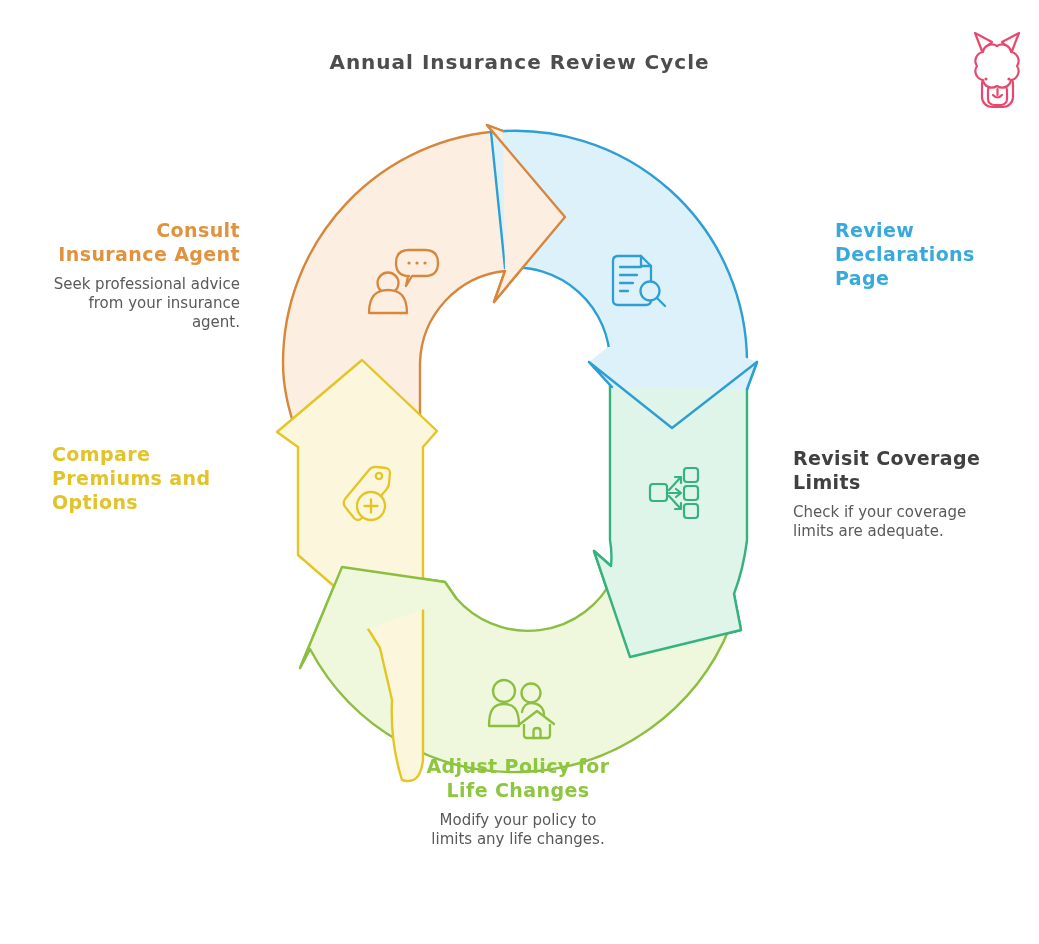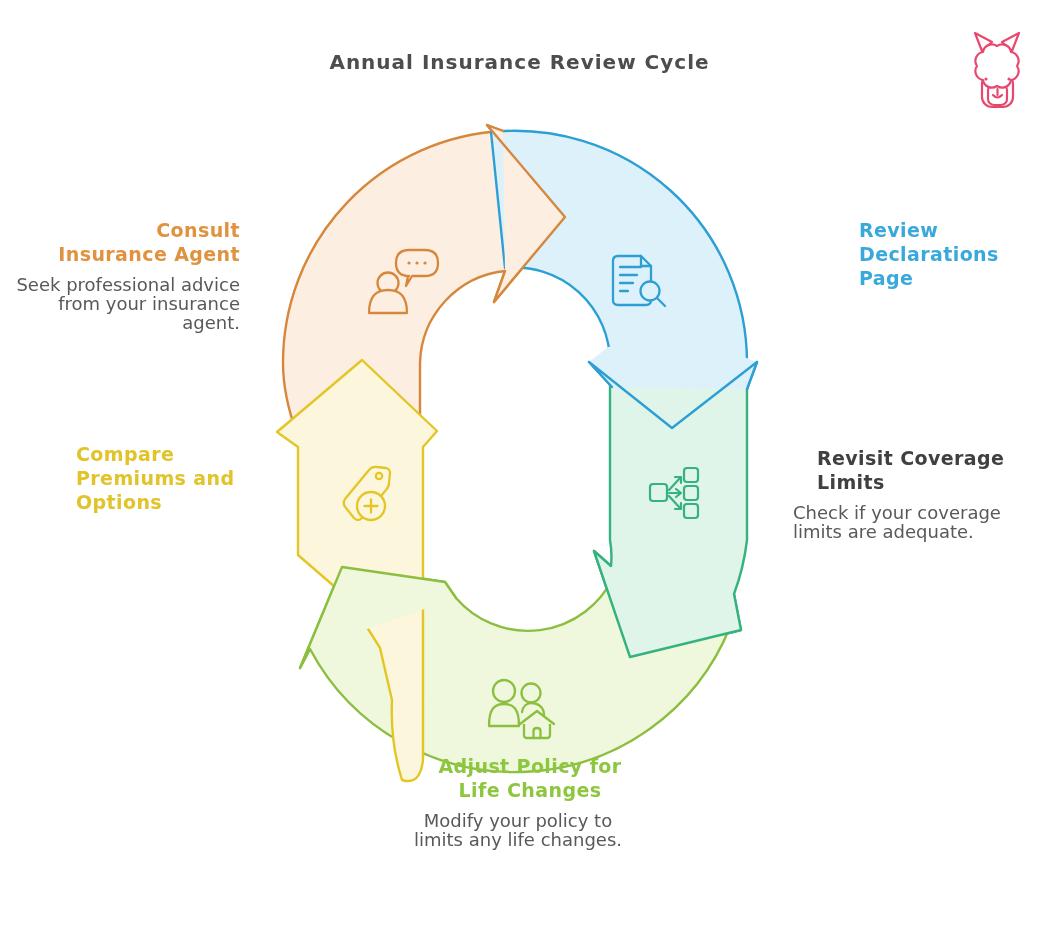--- a/index.html
+++ b/index.html
@@ -20,25 +20,24 @@
     letter-spacing:1px;
     color:#4d4d4d;
   }
   .step{position:absolute;}
   .step-title{
     font-size:19px;
     font-weight:bold;
     line-height:24px;
     white-space:pre-line;
     letter-spacing:0.4px;
-    padding-left:24px;
   }
   .step-desc{
     margin-top:9px;
-    font-size:18px;
+    font-size:15px;
     line-height:19px;
     color:#595959;
     white-space:pre-line;
   }
   .align-right{text-align:right;}
   .align-center{text-align:center;}
   .c-orange{color:#E0923F;}
   .c-blue{color:#39A9DC;}
   .c-yellow{color:#E1C32A;margin-top:20px;}
   .c-green{color:#404040;}

